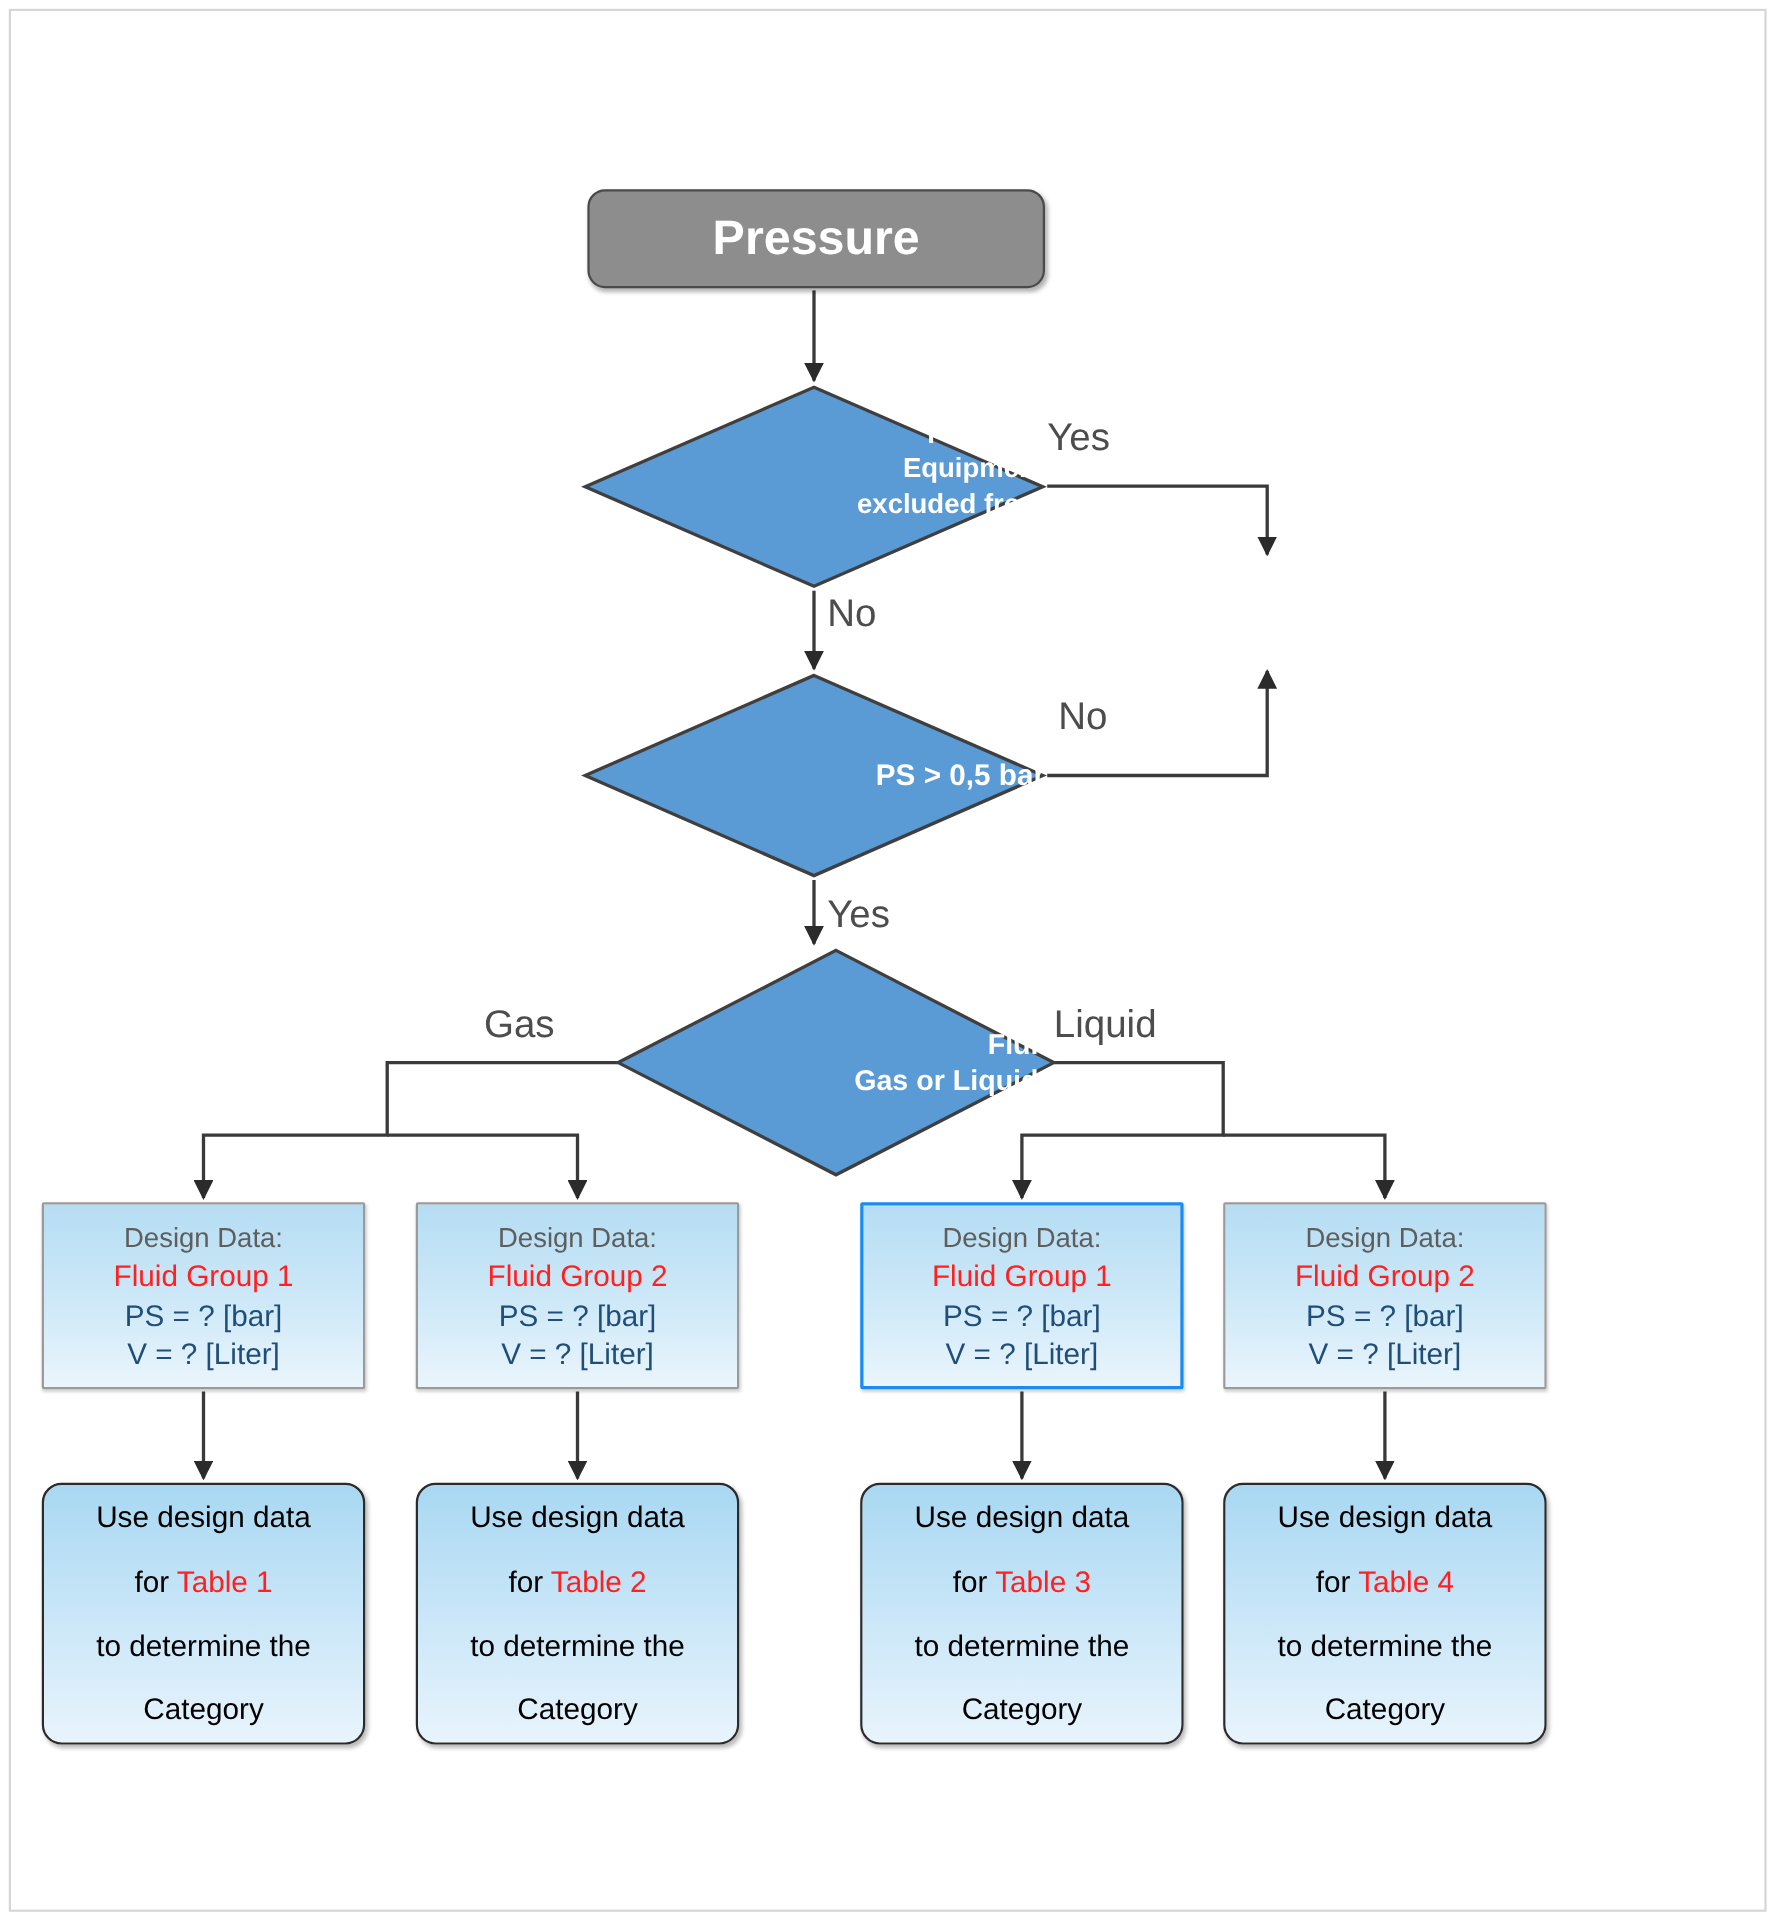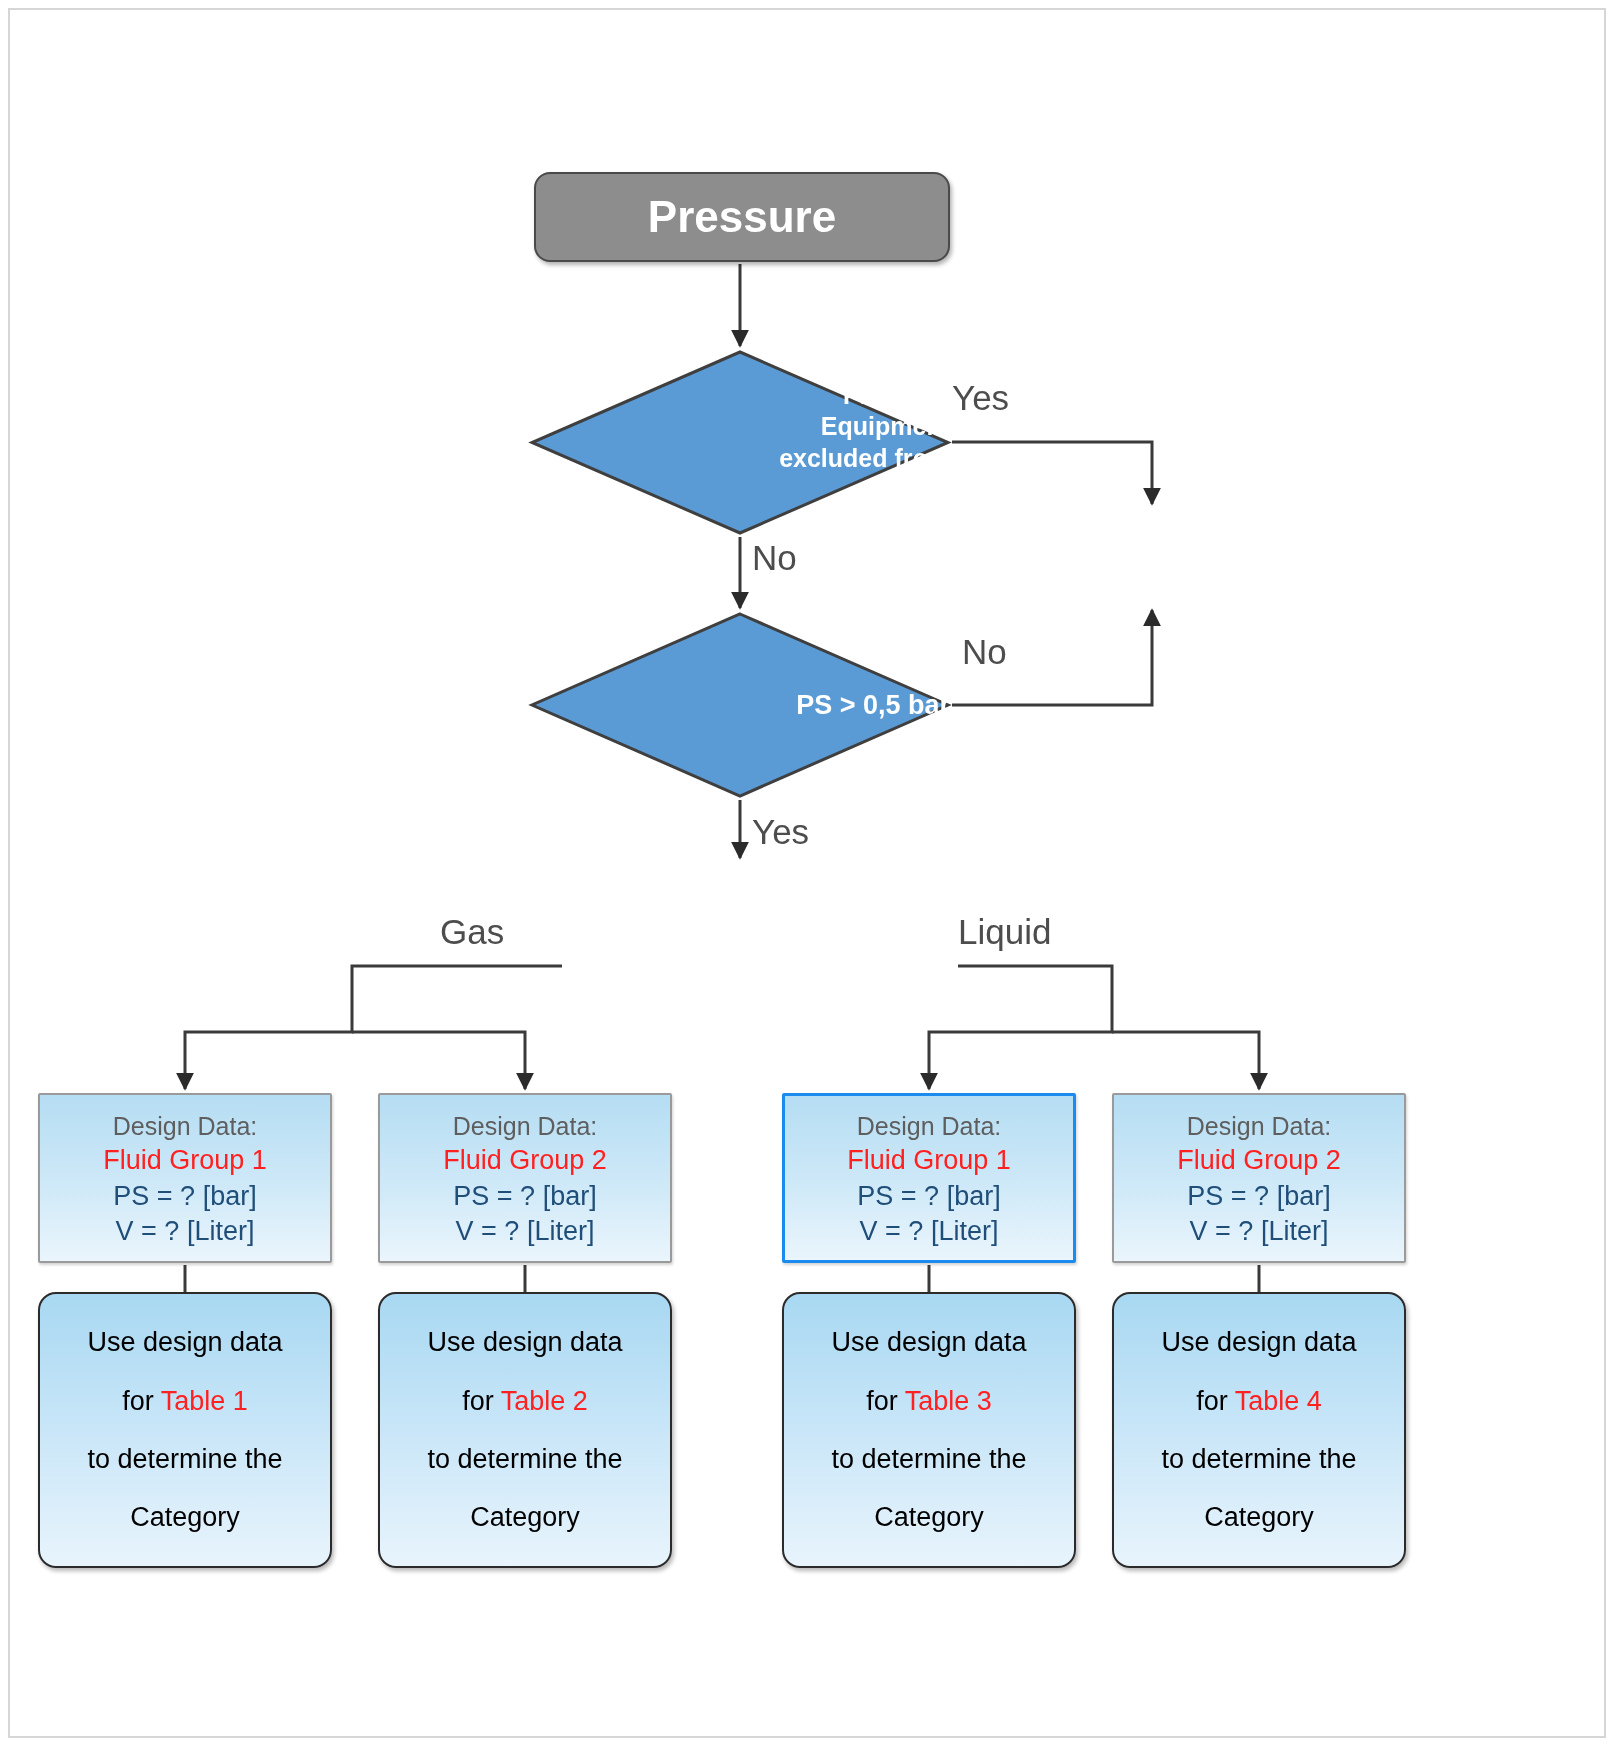--- a/index.html
+++ b/index.html
@@ -119,22 +119,22 @@
   .dd .fg{ color:#ff2020; font-size:27px; line-height:1.32; }
   .dd .ps,.dd .v{ color:#1f4e79; font-size:27px; line-height:1.32; }
 
   .dd1{ left:38px; }
   .dd2{ left:378px; }
   .dd3{ left:782px; }
   .dd4{ left:1112px; }
 
   
   .udd{
-    width:294px; height:276px;
-    top:1292px;
+    width:294px; height:238px;
+    top:1348px;
     background:linear-gradient(180deg,#a8d8f2 0%,#c9e6f8 50%,#e8f4fc 100%);
     border:2px solid #2b2b2b;
     border-radius:18px;
     color:#000;
     font-size:27px;
     line-height:1.42;
     box-shadow:2px 3px 4px rgba(0,0,0,0.28);
     gap:20px;
   }
   .udd .red{ color:#ff2020; }
@@ -221,20 +221,29 @@
 
   <div class="diamond-wrap d2">
     <svg width="420" height="186" viewBox="0 0 420 186">
       <polygon points="210,2 418,93 210,184 2,93" fill="#5b9bd5" stroke="#3f3f3f" stroke-width="3"></polygon>
     </svg>
     <div class="diamond-label">
       <span>PS  &gt;  0,5 bar</span>
     </div>
   </div>
 
+  <div class="diamond-wrap d3">
+    <svg width="400" height="208" viewBox="0 0 400 208">
+      <polygon points="200,2 398,104 200,206 2,104" fill="#5b9bd5" stroke="#3f3f3f" stroke-width="3"></polygon>
+    </svg>
+    <div class="diamond-label">
+      <span>Fluid</span>
+      <span>Gas or Liquid?</span>
+    </div>
+  </div>
 
 
   <div class="edge-label lbl-yes1">Yes</div>
   <div class="edge-label lbl-no1">No</div>
   <div class="edge-label lbl-no2">No</div>
   <div class="edge-label lbl-yes2">Yes</div>
   <div class="edge-label lbl-gas">Gas</div>
   <div class="edge-label lbl-liq">Liquid</div>
 
   <div class="node dd dd1">

